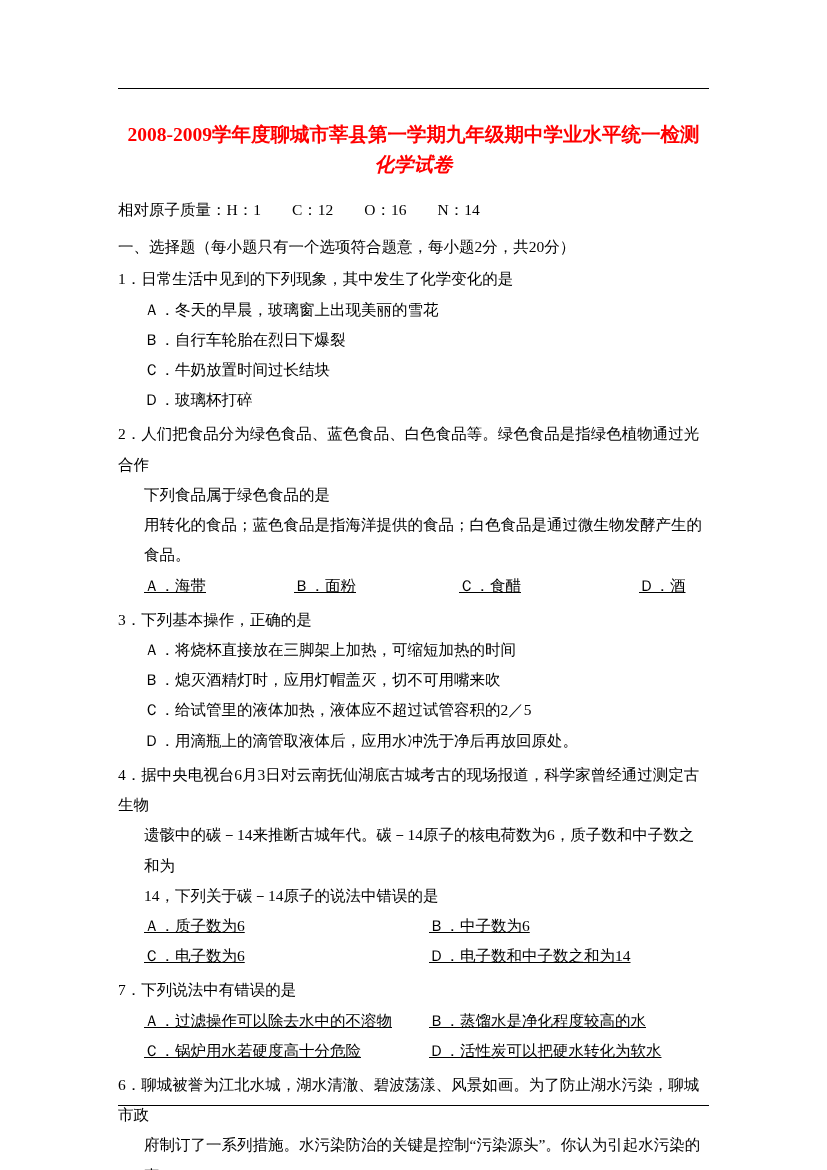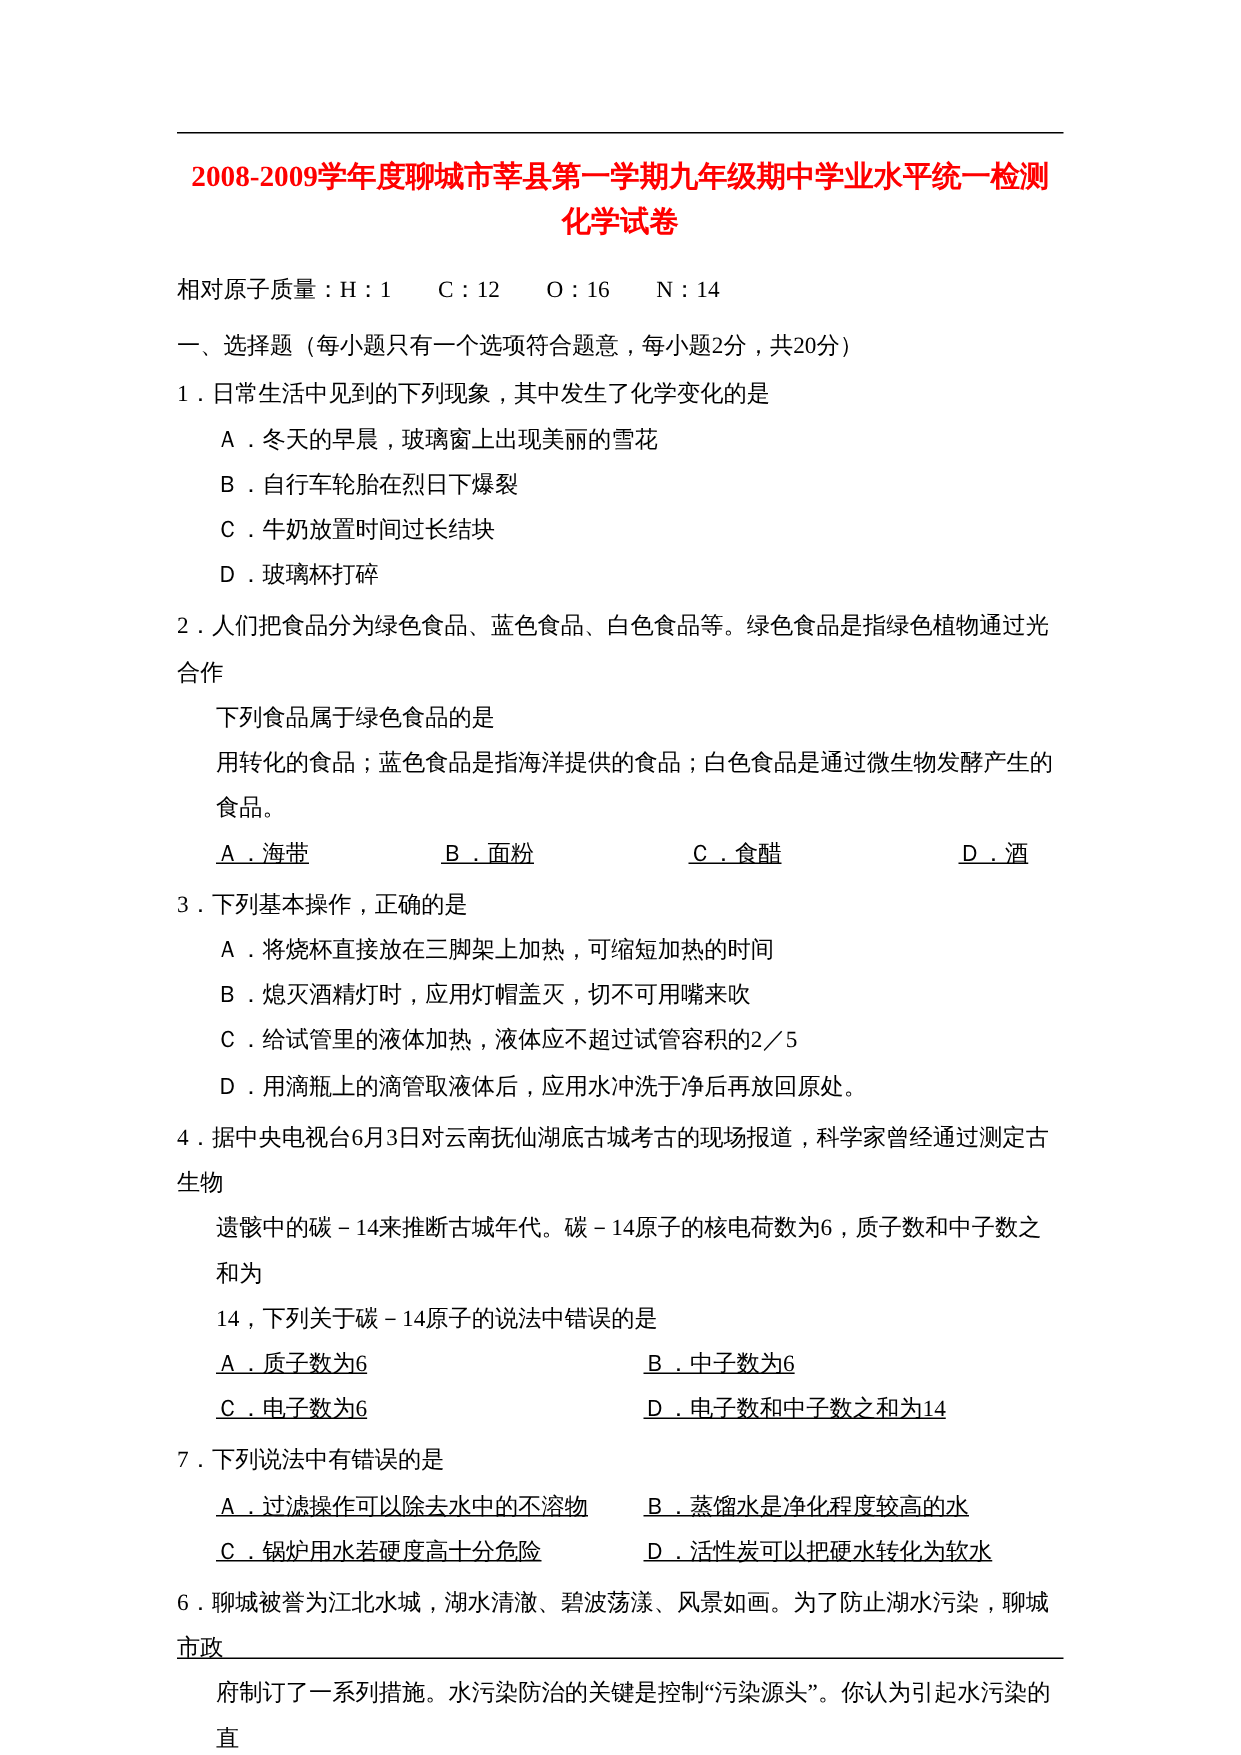--- a/index.html
+++ b/index.html
@@ -11,21 +11,21 @@
     width: 827px;
     height: 1170px;
     font-family: "Liberation Serif", "DejaVu Serif", serif;
     color: #000000;
   }
   .page {
     position: relative;
     width: 827px;
     height: 1170px;
     box-sizing: border-box;
-    padding: 0 118px;
+    padding: 16px 118px;
     border-radius: 28px;
   }
   .rule-top {
     position: absolute;
     left: 118px;
     right: 118px;
     top: 88px;
     border-top: 1px solid #000;
   }
   .rule-bottom {
@@ -41,20 +41,21 @@
   .title {
     color: #ff0000;
     font-weight: bold;
     font-size: 19.5px;
     text-align: center;
     line-height: 1.55;
     letter-spacing: 0px;
   }
   .title .line2 {
     display: block;
+    font-style: italic;
   }
   .atomic-mass {
     margin-top: 18px;
     font-size: 15.5px;
     line-height: 1.6;
     white-space: pre;
   }
   .section-head {
     margin-top: 10px;
     font-size: 15.5px;

